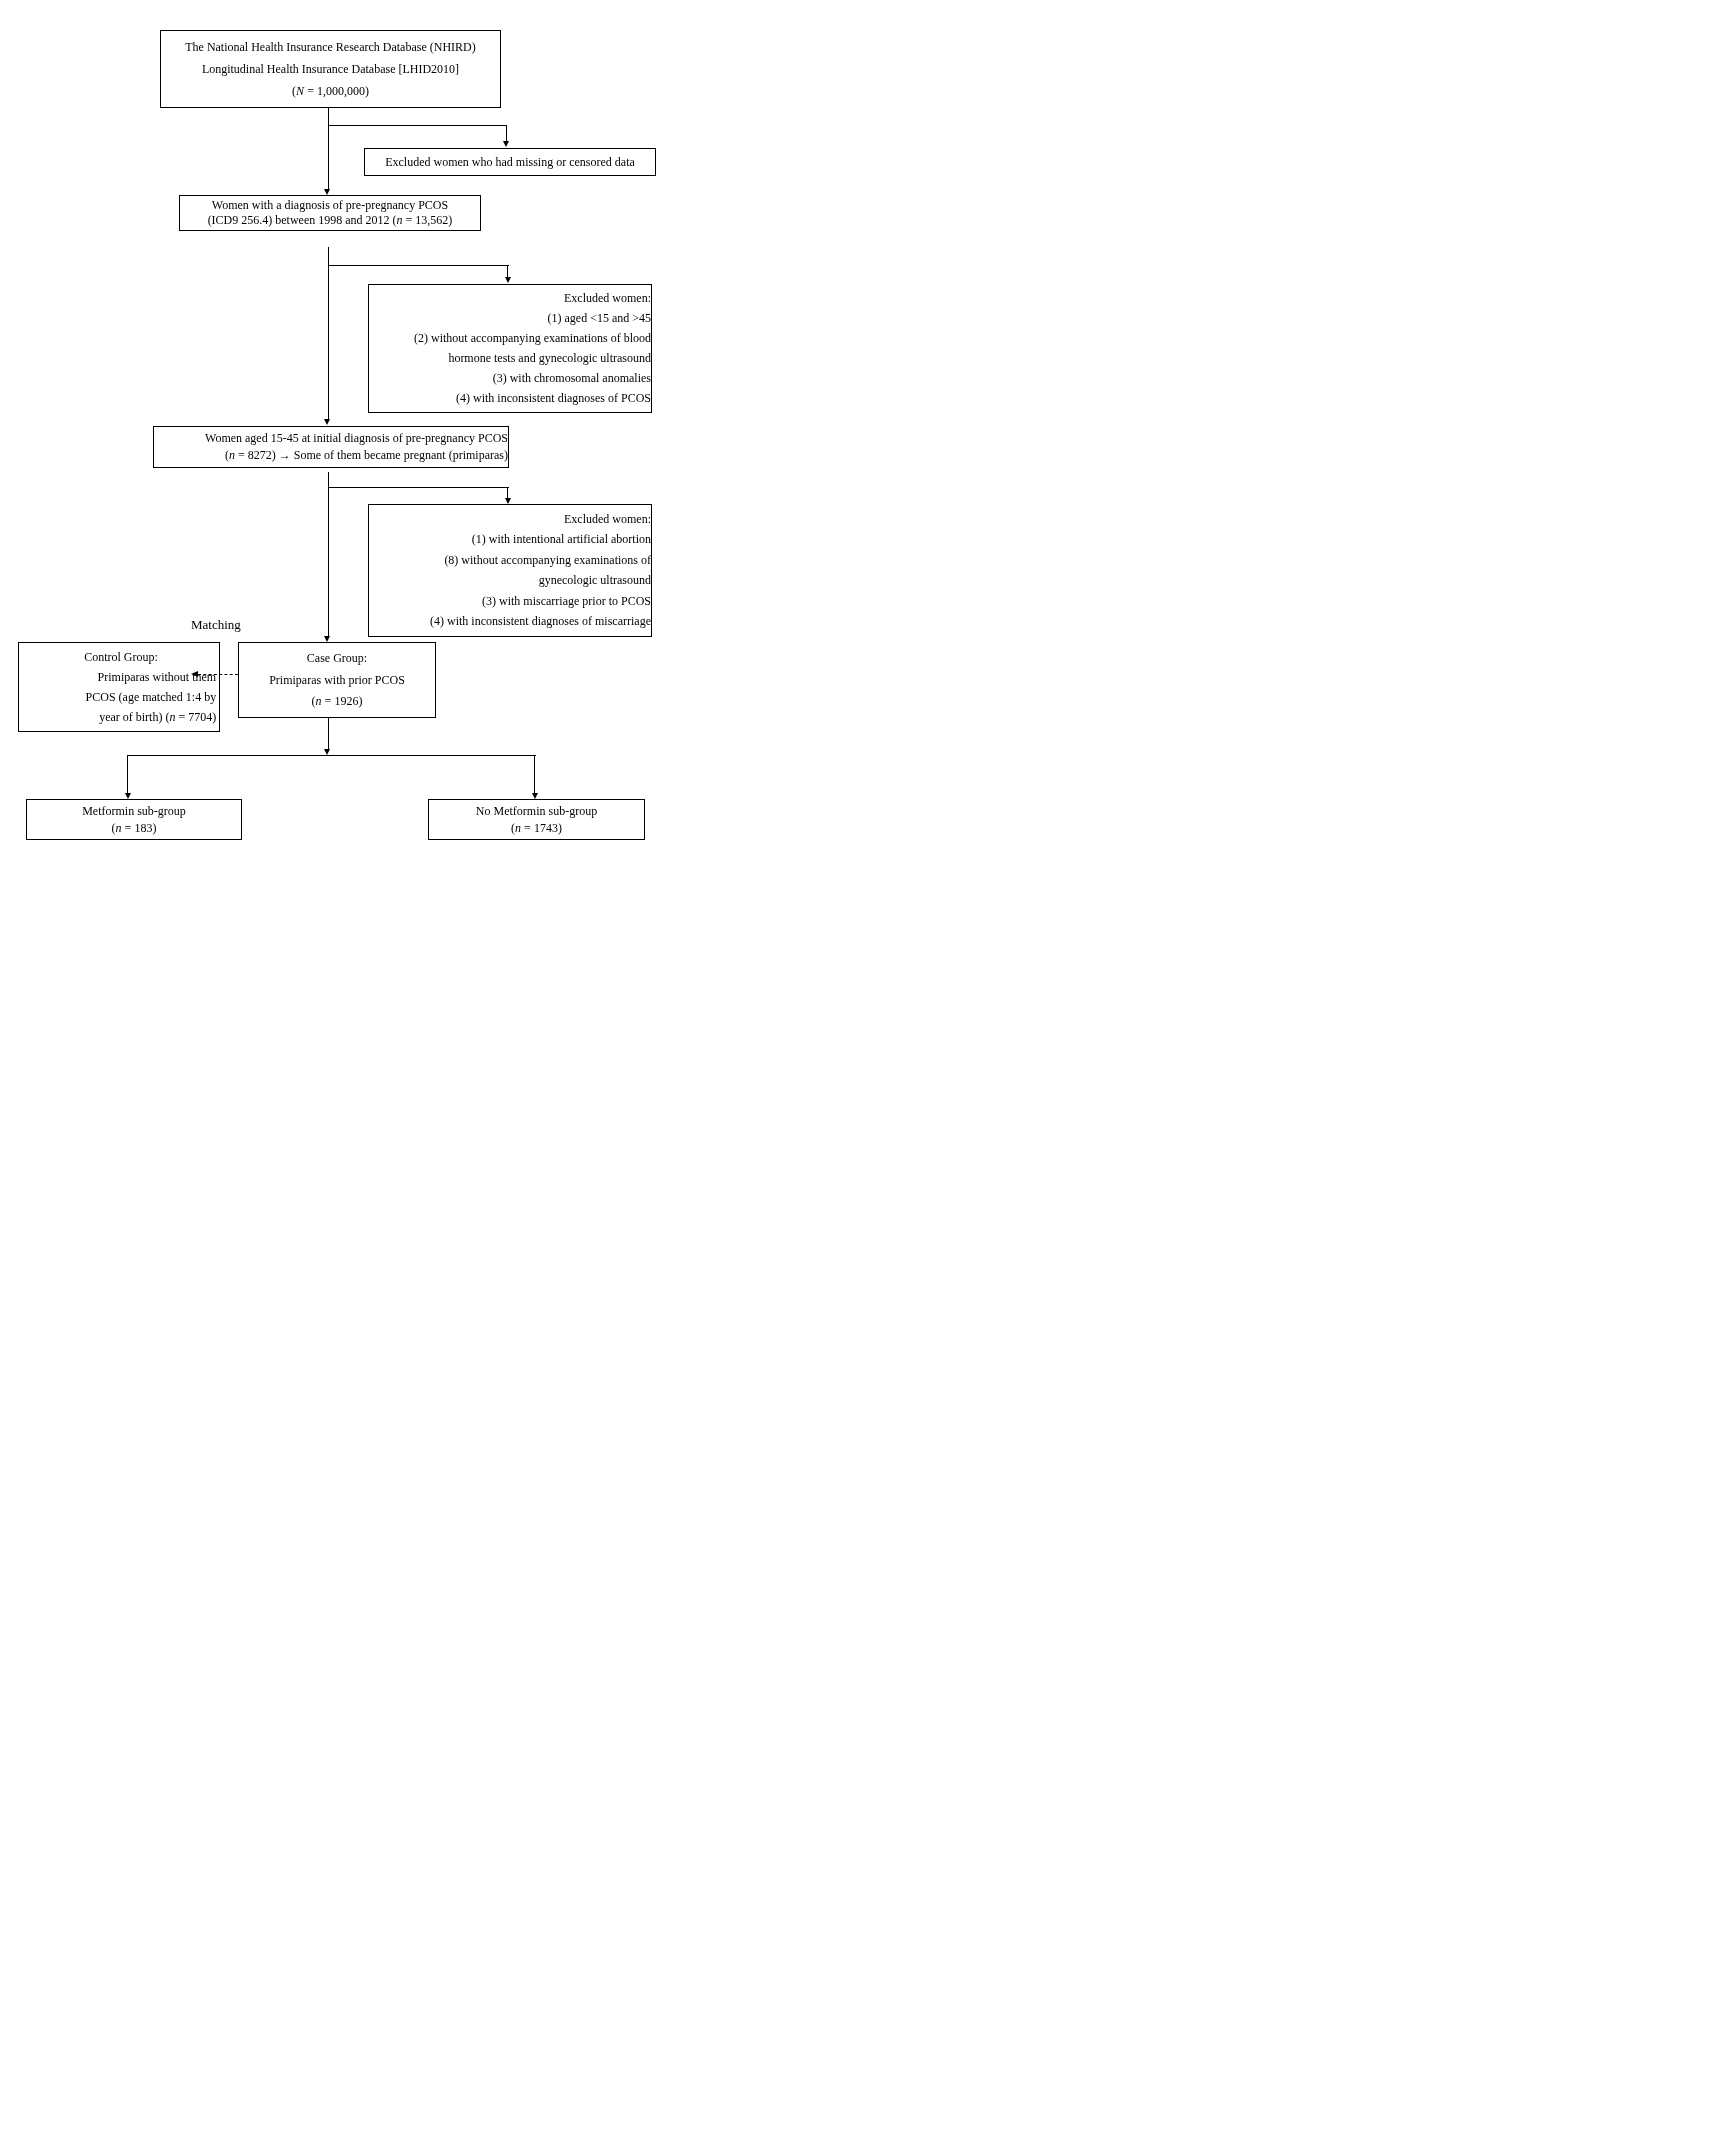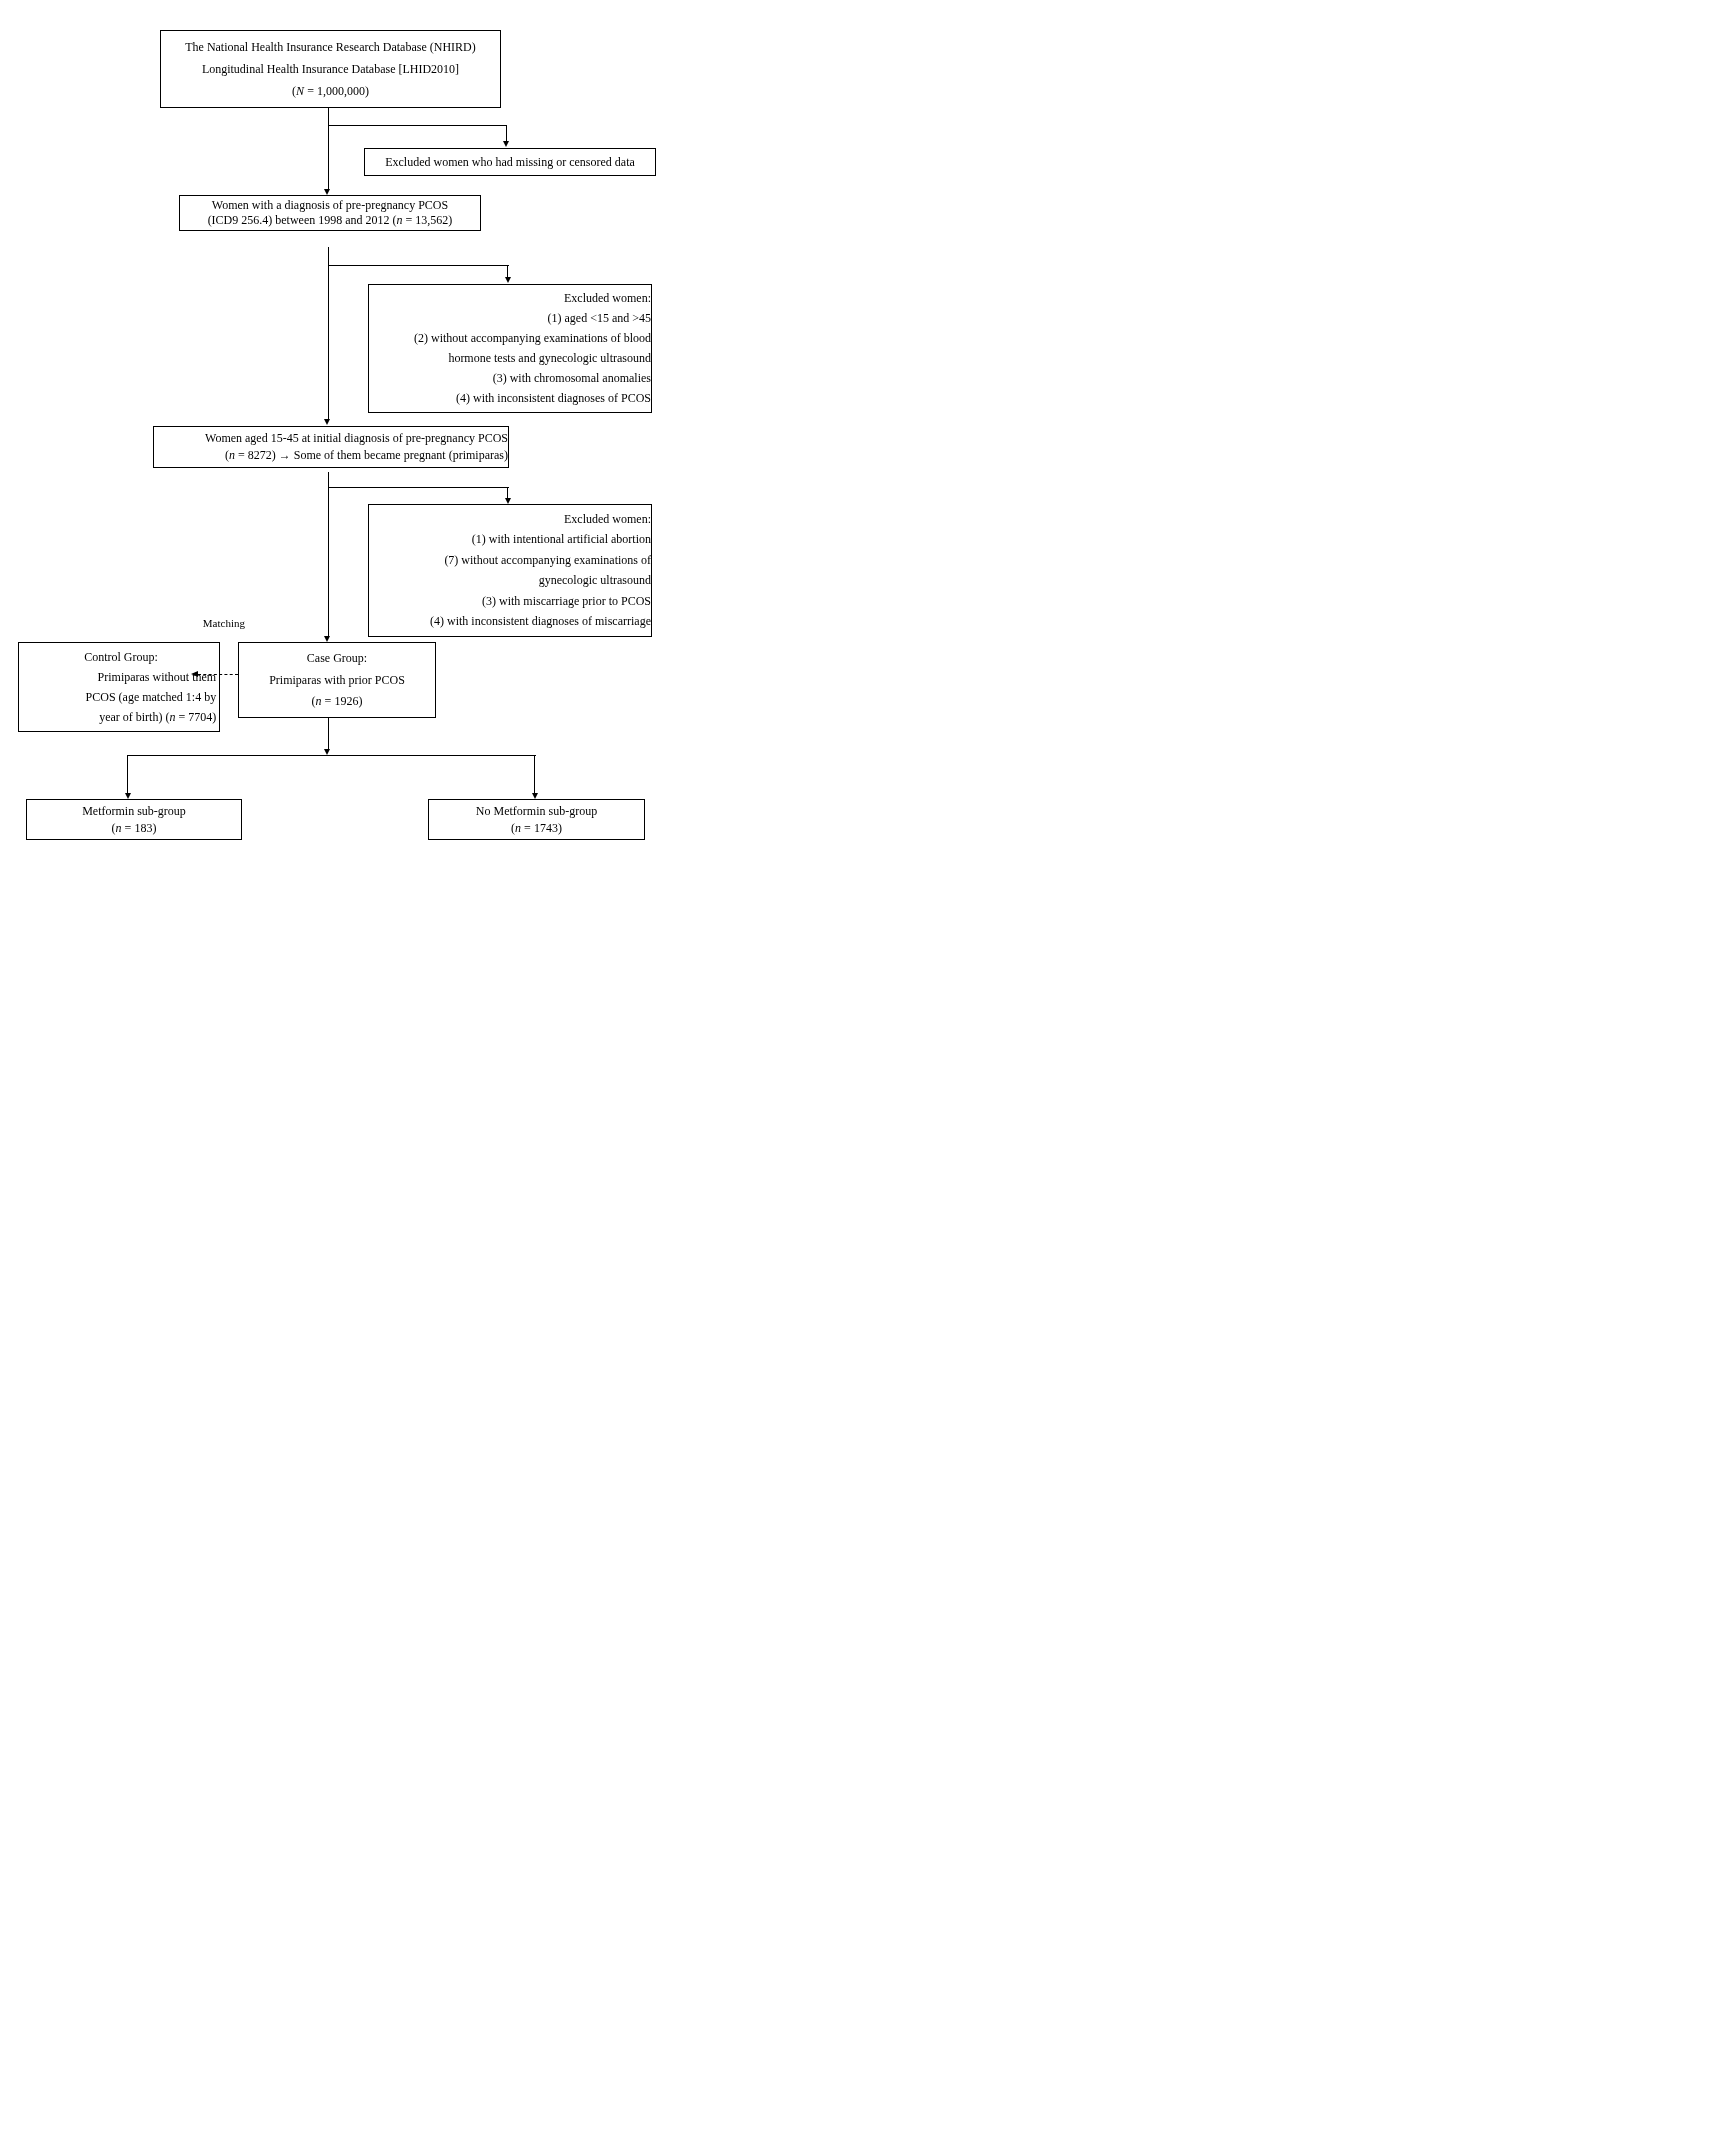--- a/index.html
+++ b/index.html
@@ -36,22 +36,22 @@
     border-top:6.5px solid #000;
   }
   .arr-left{
     position:absolute;width:0;height:0;
     border-top:3.2px solid transparent;
     border-bottom:3.2px solid transparent;
     border-right:7px solid #000;
   }
   .floating-label{
     position:absolute;
-    font-size:11px;
-    text-align:right;
+    font-size:13px;
+    text-align:left;
   }
 </style>
 </head>
 <body>
 
 <div id="canvas">
 
   <div class="box center" style="left:160px;top:30px;width:341px;height:78px;">
     <div class="line">The National Health Insurance Research Database (NHIRD)</div>
     <div class="line">Longitudinal Health Insurance Database [LHID2010]</div>
@@ -98,21 +98,21 @@
   <div class="vline" style="left:328px;top:472px;height:165px;"></div>
   <div class="arr-down" style="left:324px;top:636px;"></div>
 
   <div class="hline" style="left:328px;top:487px;width:181px;"></div>
   <div class="vline" style="left:507px;top:487px;height:11.4px;"></div>
   <div class="arr-down" style="left:505px;top:498px;"></div>
 
   <div class="box left" style="left:368px;top:504px;width:284px;height:133px;padding-left:7.6px;">
     <div class="line">Excluded women:</div>
     <div class="line">(1) with intentional artificial abortion</div>
-    <div class="line">(7) without accompanying examinations of</div>
+    <div class="line">(8) without accompanying examinations of</div>
     <div class="line cont">gynecologic ultrasound</div>
     <div class="line">(3) with miscarriage prior to PCOS</div>
     <div class="line">(4) with inconsistent diagnoses of miscarriage</div>
   </div>
 
   <div class="floating-label" style="left:191px;top:617px;width:54px;">Matching</div>
 
   <div class="box left" style="left:18.4px;top:642px;width:202px;height:90px;padding-left:6.5px;padding-right:3.2px;">
     <div class="line center-line">Control Group:</div>
     <div class="line">Primiparas without them</div>

